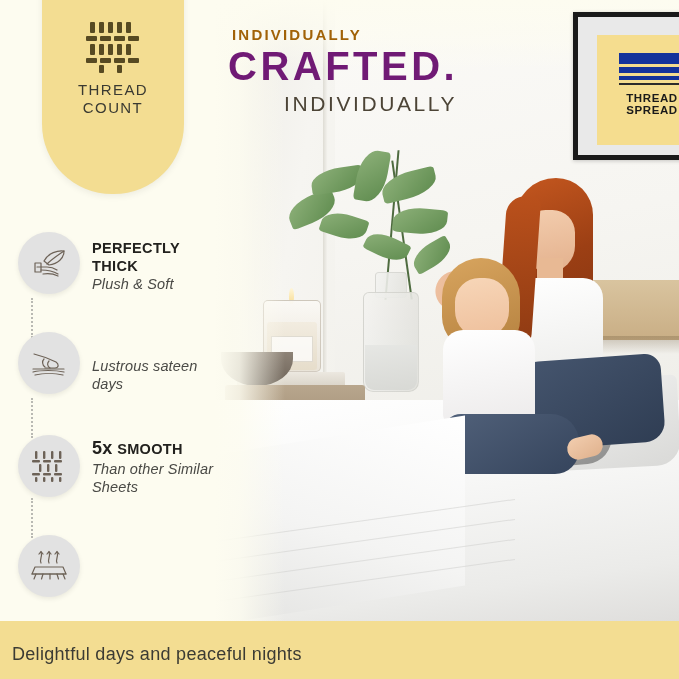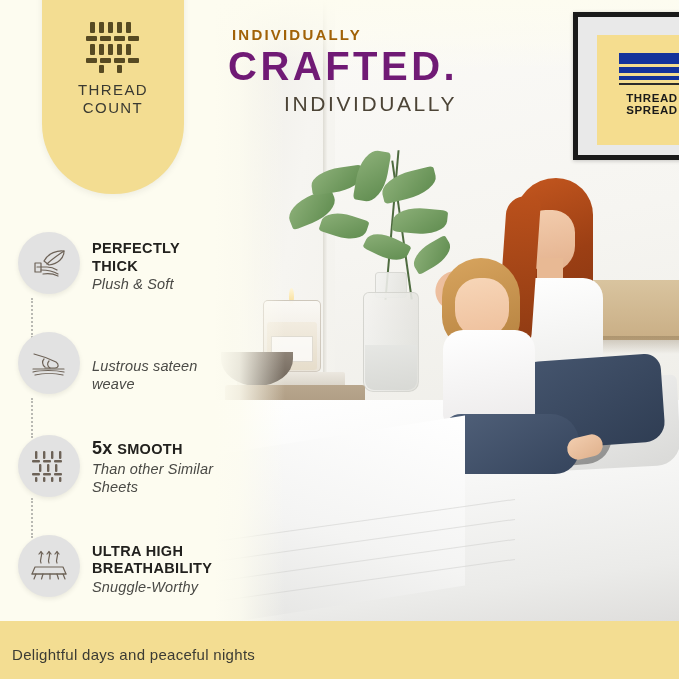--- a/index.html
+++ b/index.html
@@ -281,21 +281,21 @@
   
   .banner {
     position:absolute; left:0; bottom:0; width:679px; height:58px;
     background:#f3dd92; display:flex; align-items:center; z-index:8;
   }
   .banner-title {
     font-size:30px; font-weight:bold; color:#1f4ca0; letter-spacing:1.2px;
     margin-left:286px;
   }
   .banner-sub {
-    font-size:15px; color:#3b3b34; letter-spacing:.3px; margin-left:12px;
+    font-size:18px; color:#3b3b34; letter-spacing:.3px; margin-left:12px;
     padding-top:8px;
   }
 </style>
 </head>
 <body>
 
 <div class="stage">
 
   <div class="photo">
     <div class="wall-main"></div>
@@ -439,21 +439,21 @@
             <path d="M3 6 C11 8, 19 11, 25 14 C28 16, 28 20, 24 20 L14 20"></path>
             <path d="M13 11 C11 13, 11 17, 14 19"></path>
             <path d="M18 13 C16 15, 16 18, 19 20"></path>
             <path d="M2 21 h31"></path>
             <path d="M2 24 C10 22, 24 22, 33 24"></path>
             <path d="M4 27 C12 25, 24 25, 32 27"></path>
           </g>
         </svg>
       </div>
       <div class="f-txt">
-        <div class="f-desc">Lustrous sateen weave</div>
+        <div class="f-desc">Lustrous sateen days</div>
       </div>
     </div>
 
     <div class="feature f3">
       <div class="f-ico">
         <svg width="34" height="34" viewBox="0 0 34 34">
           <g fill="#6d6257">
             <rect x="3" y="2" width="2.4" height="8" rx="1"></rect>
             <rect x="11" y="2" width="2.4" height="8" rx="1"></rect>
             <rect x="19" y="2" width="2.4" height="8" rx="1"></rect>
@@ -497,22 +497,20 @@
             <path d="M2 25 h34"></path>
             <path d="M6 25 l-2 5"></path>
               <path d="M13 25 l-1.5 5"></path>
             <path d="M20 25 l0 5"></path>
               <path d="M27 25 l1.5 5"></path>
               <path d="M33 25 l2 5"></path>
           </g>
         </svg>
       </div>
       <div class="f-txt">
-        <div class="f-title">ULTRA HIGH BREATHABILITY</div>
-        <div class="f-desc">Snuggle-Worthy</div>
       </div>
     </div>
   </div>
 
   <div class="dots d1"></div>
   <div class="dots d2"></div>
   <div class="dots d3"></div>
 
   <div class="banner">
     <div class="banner-sub">Delightful days and peaceful nights</div>

